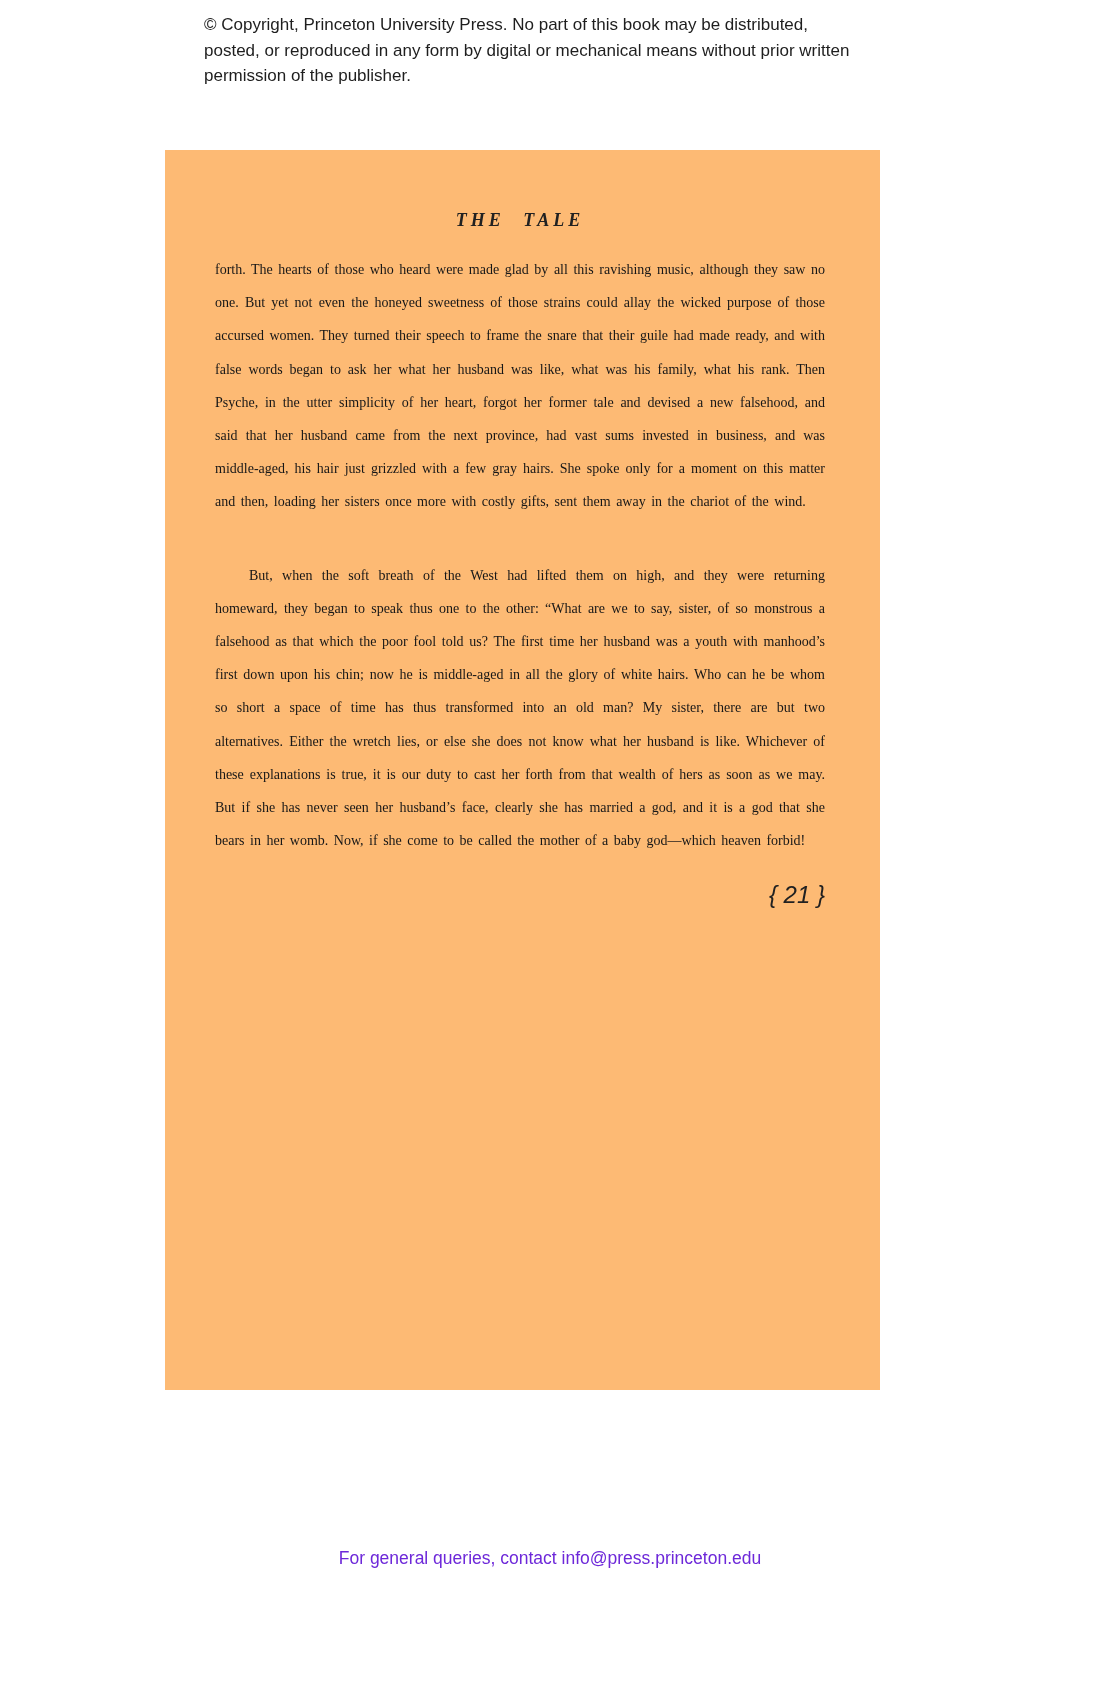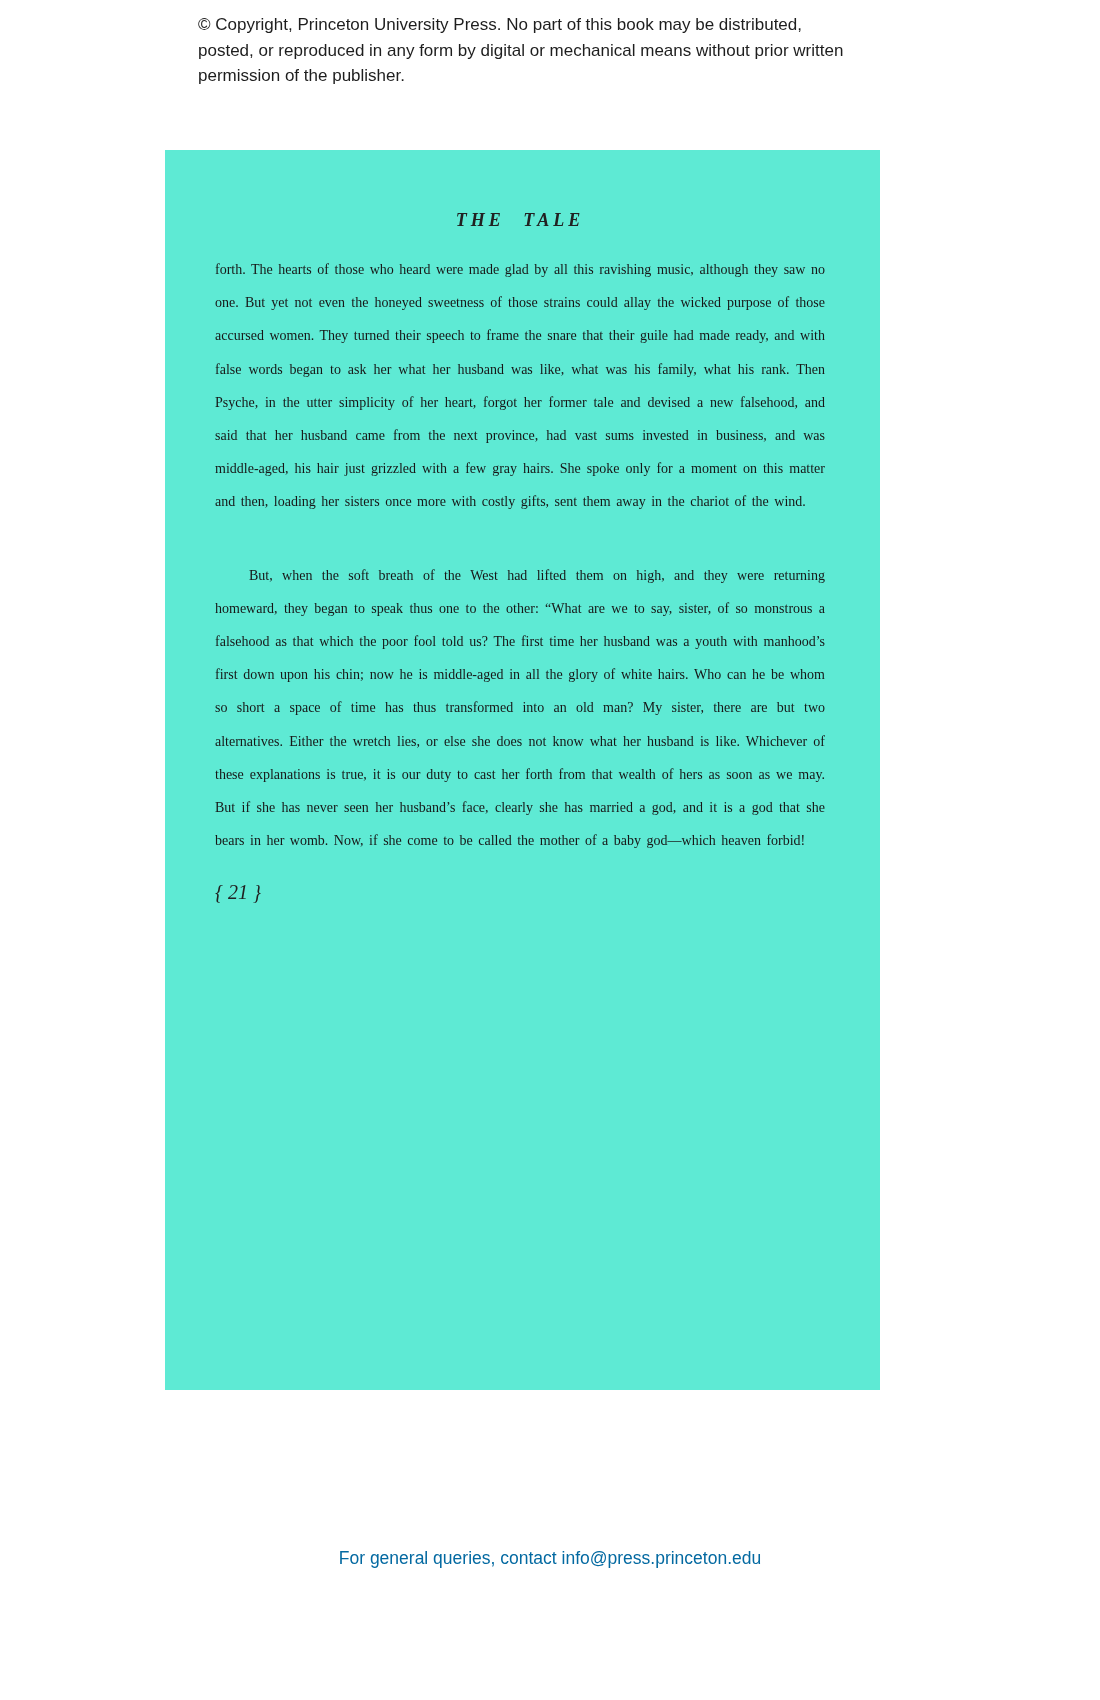--- a/index.html
+++ b/index.html
@@ -8,34 +8,34 @@
     height: 1700px;
     background: #ffffff;
     position: relative;
     font-family: "Liberation Sans", sans-serif;
     overflow: hidden;
   }
 
   .copyright-notice {
     position: absolute;
     top: 12px;
-    left: 198px;
+    left: 204px;
     width: 655px;
     font-size: 17px;
     line-height: 1.5;
     color: #1e1e1e;
   }
 
   .scan-page {
     position: absolute;
     top: 150px;
     left: 165px;
     width: 715px;
     height: 1240px;
-    background: #5eead4;
+    background: #fdba74;
     box-sizing: border-box;
     padding: 60px 55px 0 50px;
   }
 
   .running-head {
     text-align: center;
     font-family: "Liberation Serif", serif;
     font-style: italic;
     font-weight: bold;
     font-size: 18px;
@@ -51,36 +51,36 @@
     line-height: 33.2px;
     text-align: justify;
     color: #171717;
     margin: 0;
     word-spacing: 2px;
   }
 
   .para.indent { text-indent: 34px; margin-top: 40px; }
 
   .page-number {
-    text-align: left;
-    font-family: Liberation Serif, serif;
+    text-align: right;
+    font-family: Liberation Sans, sans-serif;
     font-style: italic;
-    font-size: 20px;
+    font-size: 24px;
     color: #212121;
     margin-top: 24px;
   }
 
   .footer-line {
     position: absolute;
     top: 1548px;
     left: 0;
     width: 100%;
     text-align: center;
     font-size: 17.5px;
-    color: #0369a1;
+    color: #6d28d9;
   }
 </style>
 </head>
 <body>
 
 <div class="copyright-notice">© Copyright, Princeton University Press. No part of this book may be distributed, posted, or reproduced in any form by digital or mechanical means without prior written permission of the publisher.</div>
 
 <div class="scan-page">
   <div class="running-head">THE TALE</div>
 

